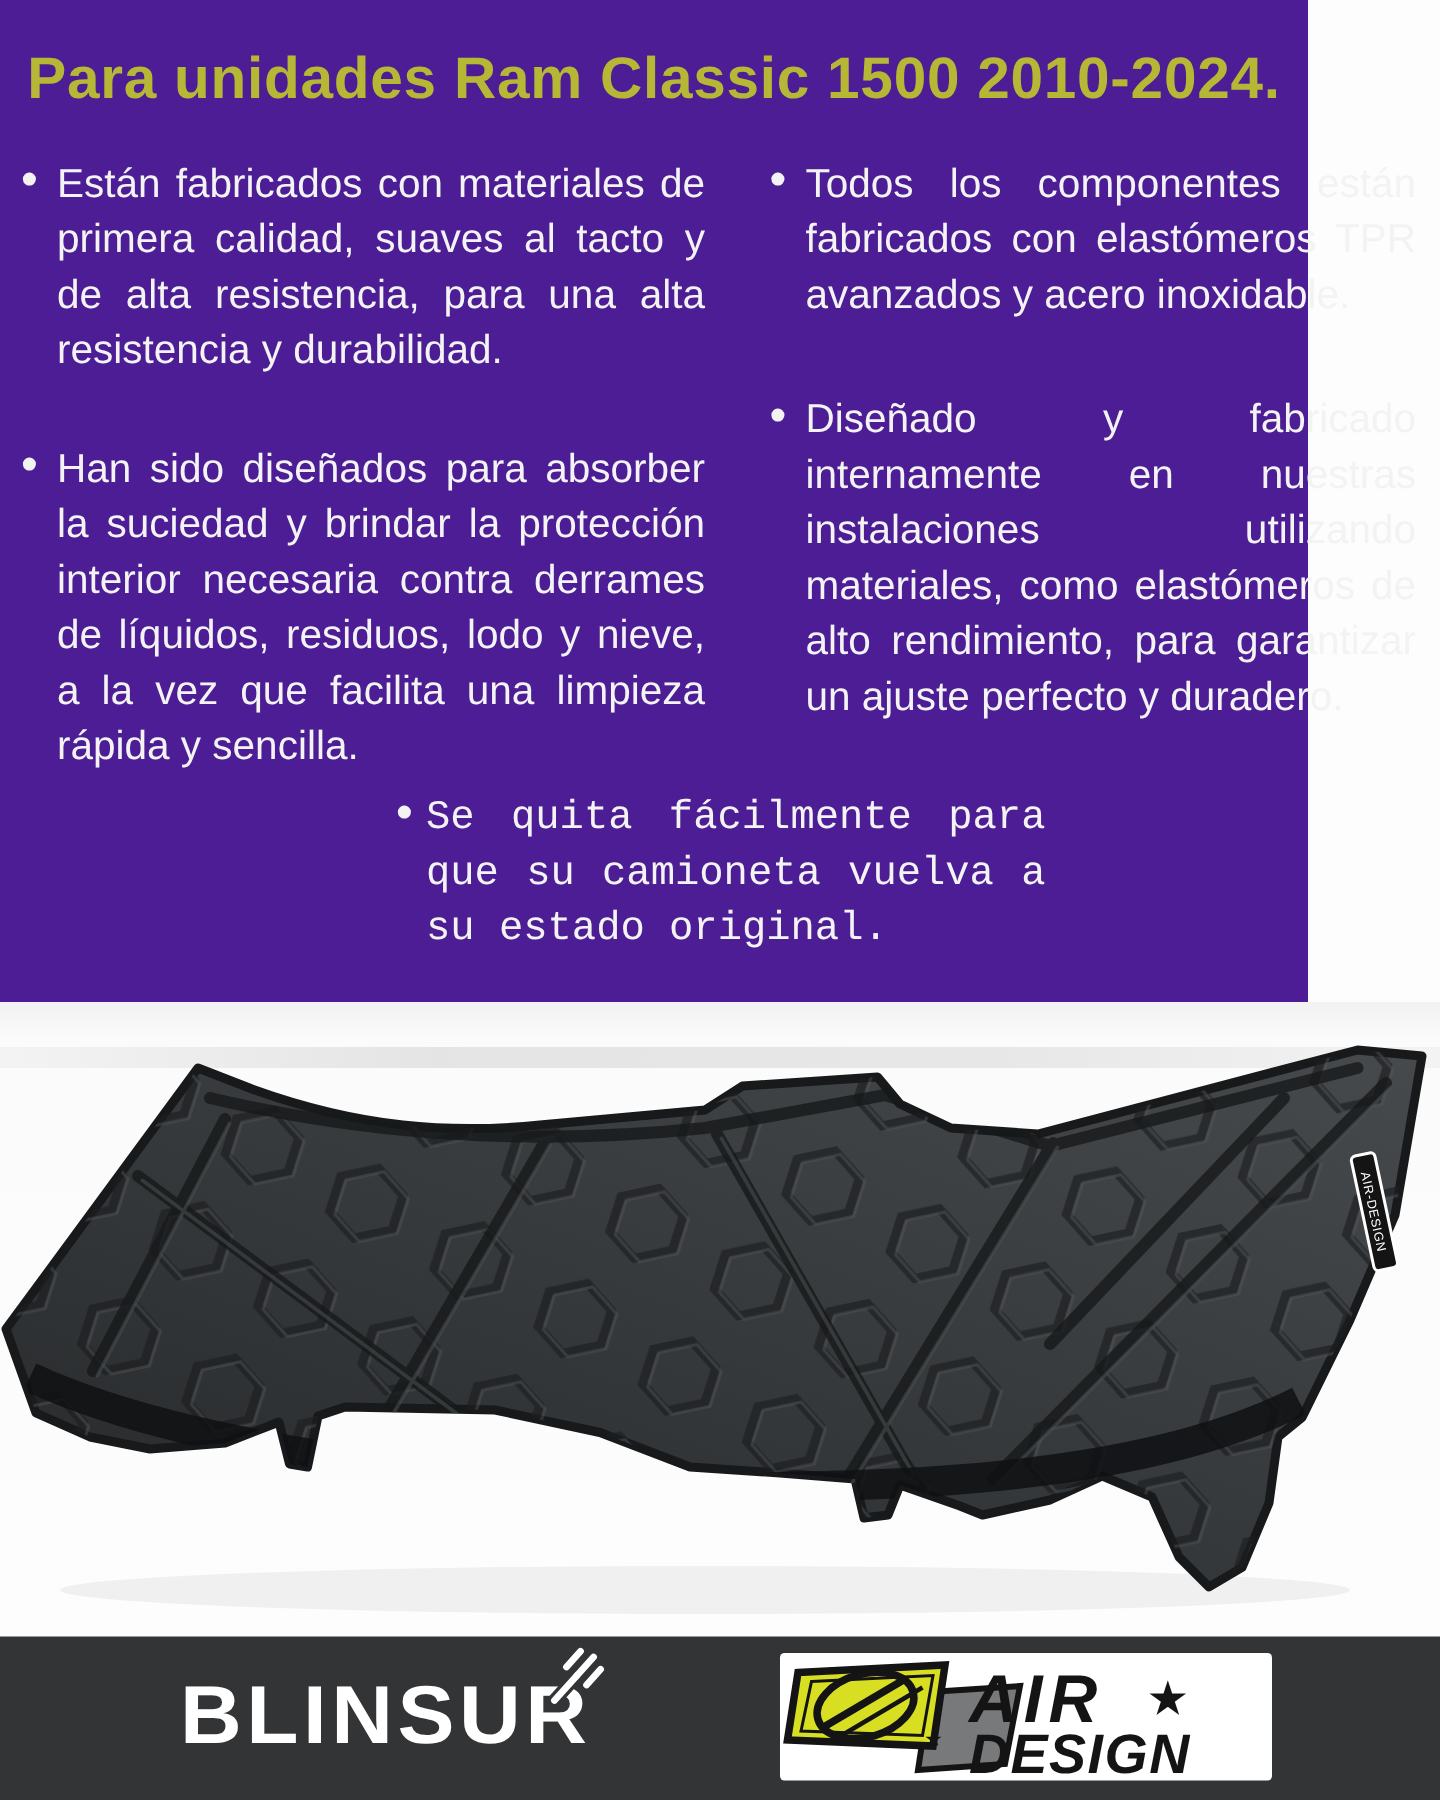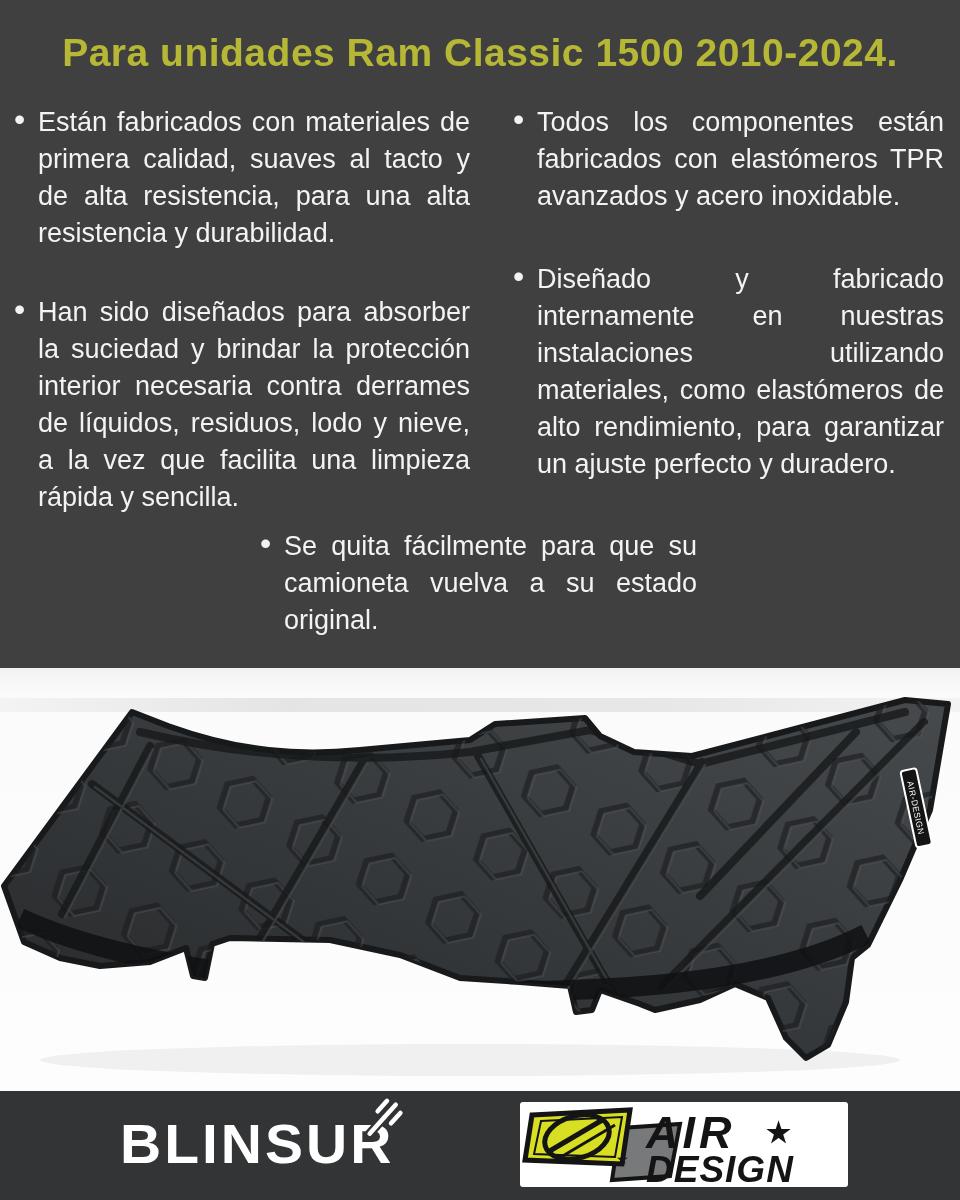--- a/index.html
+++ b/index.html
@@ -1,33 +1,33 @@
 <!DOCTYPE html>
 <html><head>
 <meta charset="utf-8">
 <style>
   * { margin:0; padding:0; box-sizing:border-box; }
   html,body { width:960px; height:1200px; }
   body { font-family:"Liberation Sans","DejaVu Sans",sans-serif; }
   .page { position:relative; width:960px; height:1200px; overflow:hidden; background:#fdfdfd; }
 
   
-  .top-section { position:absolute; left:0; top:0; width:960px; height:668px; background:#404040; }
+  .top-section { position:absolute; left:0; top:0; width:872px; height:668px; background:#4c1d95; }
   .page-title { padding-top:31px; text-align:center; font-size:39px; font-weight:700;
                 color:#b6b835; letter-spacing:0.5px; }
   .col { position:absolute; list-style:none; }
   .col-left  { left:14px;  top:104px; width:456px; }
   .col-right { left:513px; top:104px; width:431px; }
   .bullet-item { position:relative; padding-left:24px; margin-bottom:42px;
                  font-size:27px; line-height:37px; color:#f3f3f3;
                  text-align:justify; }
   .bullet-item::before { content:"\2022"; position:absolute; left:0; top:-3px;
                          font-size:32px; color:#f3f3f3; }
   .center-bullet { position:absolute; left:260px; top:528px; width:437px; list-style:none; }
-  .center-bullet .bullet-item { margin-bottom:0; }
+  .center-bullet .bullet-item { margin-bottom:0;font-family:Liberation Mono, monospace; }
 
   
   .photo-section { position:absolute; left:0; top:668px; width:960px; height:423px;
                    background:linear-gradient(180deg,#f2f2f2 0%,#fbfbfb 6%,#fdfdfd 100%); }
   .photo-band { position:absolute; left:0; top:30px; width:960px; height:14px;
                 background:linear-gradient(90deg,rgba(0,0,0,.03),rgba(0,0,0,.09) 30%,rgba(0,0,0,.08) 70%,rgba(0,0,0,.03)); }
   .mat-svg { position:absolute; left:0; top:0; width:960px; height:423px; }
 
   
   .footer-bar { position:absolute; left:0; top:1091px; width:960px; height:109px;

